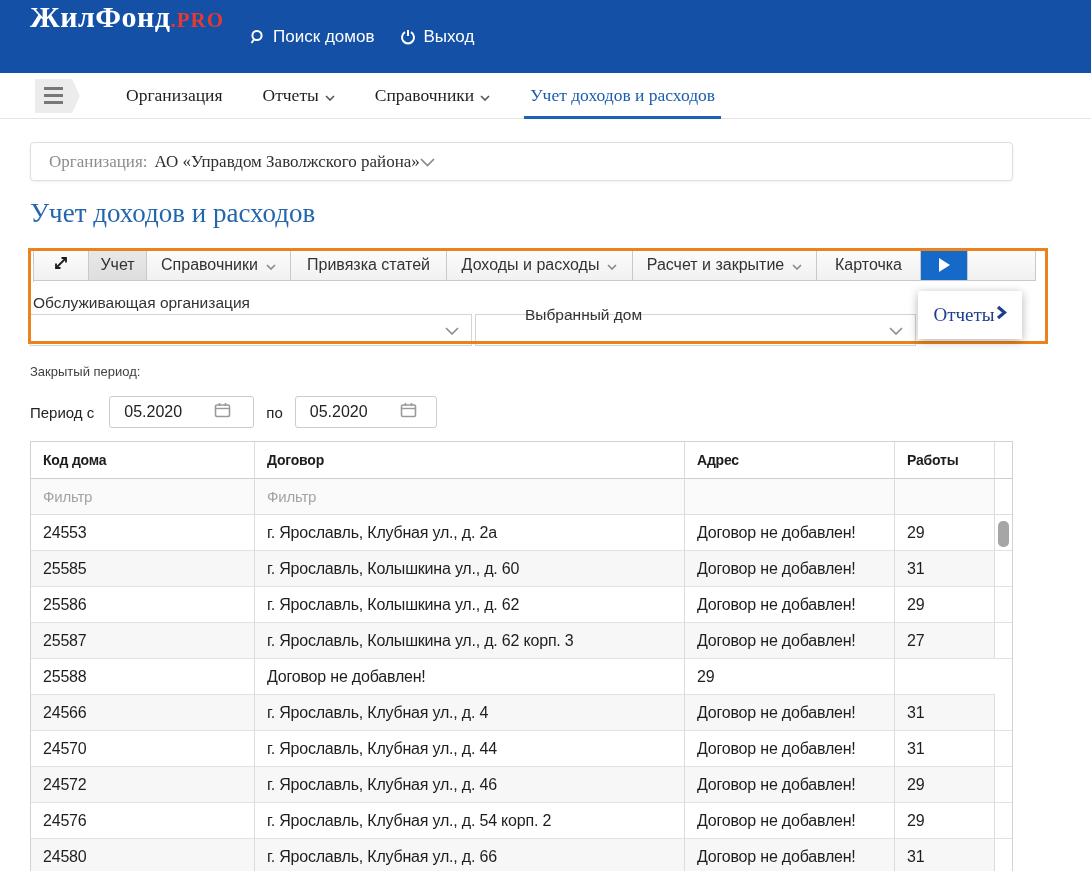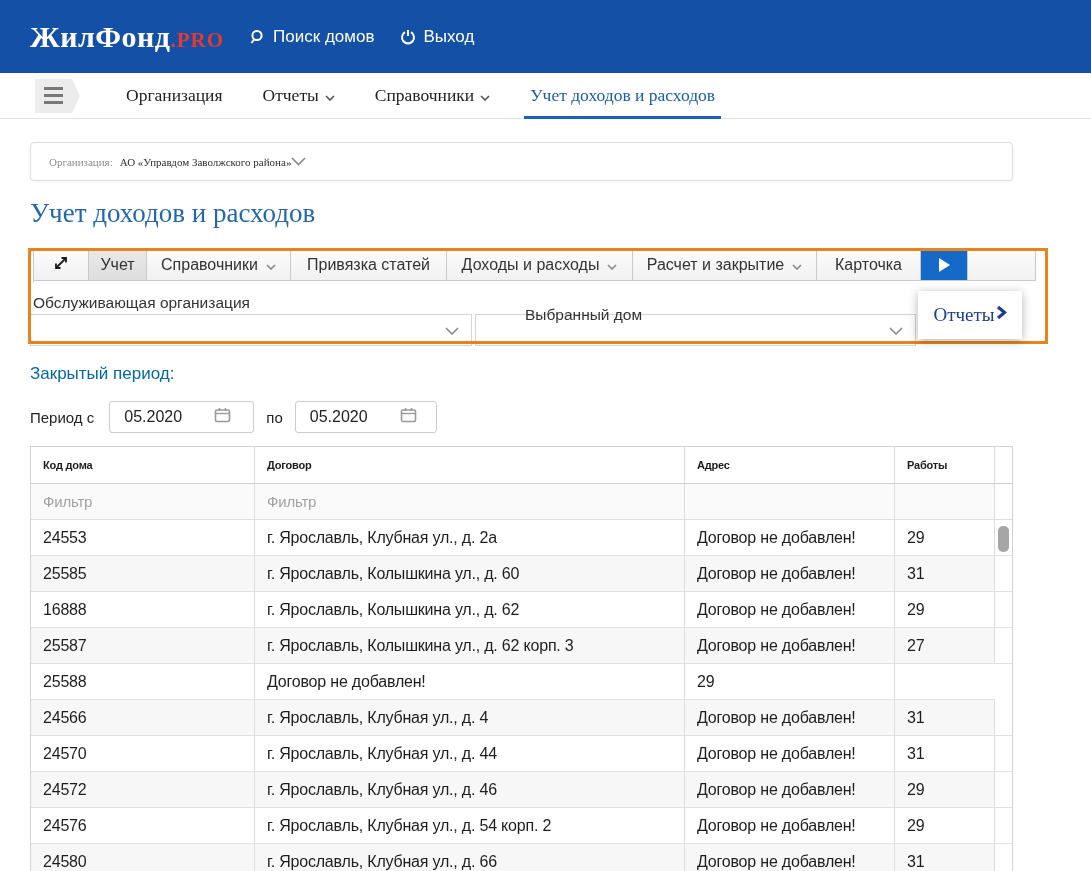--- a/index.html
+++ b/index.html
@@ -4,21 +4,21 @@
 <style>
   * { box-sizing: border-box; margin: 0; padding: 0; }
   html,body { width: 1091px; height: 871px; }
   body {
     font-family: "Liberation Sans", "DejaVu Sans", sans-serif;
     background: #ffffff; position: relative; overflow: hidden;
   }
 
   
   .topbar {
-    height: 73px; background: #1350a6; display: flex; align-items: center;
+    height: 73px; background: #1350a6; display: flex; 
     padding: 0 30px; color: #fff;
   }
   .logo { font-family: "Liberation Serif", "DejaVu Serif", serif; font-weight: bold;
           font-size: 30px; letter-spacing: .5px; cursor: pointer; white-space: nowrap; }
   .logo .pro { color: #e6392f; font-size: 21px; letter-spacing: 1px; }
   .topbar-link { display: flex; align-items: center; gap: 7px; color: #fff;
                  font-size: 17px; margin-left: 26px; cursor: pointer; white-space: nowrap; }
   .topbar-link svg { display: block; }
   .support { margin-left: auto; display: flex; align-items: center; gap: 13px; }
   .support-circle { width: 36px; height: 36px; border-radius: 50%; background: #fff;
@@ -42,21 +42,21 @@
               padding: 0 6px; margin-left: 28px; cursor: pointer; position: relative; }
   .nav-item.active { color: #1a5cad; }
   .nav-item.active::after { content: ""; position: absolute; left: 0; right: 0;
               bottom: -1px; height: 3px; background: #1a63b5; }
 
   
   .org-select { margin: 23px 30px 0 30px; width: 983px; height: 39px;
       border: 1px solid #dedede; border-radius: 4px; background: #fff;
       box-shadow: 0 1px 3px rgba(0,0,0,.06);
       display: flex; align-items: center; padding: 0 18px; cursor: pointer;
-      font-family: "Liberation Serif", "DejaVu Serif", serif; font-size: 11px; }
+      font-family: "Liberation Serif", "DejaVu Serif", serif; font-size: 17px; }
   .org-select .lbl { color: #8d8d8d; }
   .org-select .val { color: #2f2f2f; margin-left: 7px; }
   .org-select svg { margin-left: auto; }
 
   
   .page-title { margin: 17px 0 0 30px; font-family: "Liberation Serif", "DejaVu Serif", serif;
       font-size: 27px; font-weight: normal; color: #2366ae; }
 
   
   .tool-section { position: relative; margin: 19px 0 0 28px; width: 888px; }
@@ -82,40 +82,40 @@
       padding-right: 12px; cursor: pointer; }
 
   .reports-popup { position: absolute; left: 890px; top: 43px; width: 104px; height: 48px;
       background: #fff; box-shadow: 0 2px 9px rgba(0,0,0,.3); z-index: 60;
       display: flex; align-items: center; justify-content: center; cursor: pointer; }
   .reports-popup .txt { font-family: "Liberation Serif", "DejaVu Serif", serif;
       font-size: 19px; color: #1d3e8f; }
   .reports-popup svg { margin: -14px 0 0 1px; }
 
   
-  .closed-period { margin: 18px 0 16px 30px; font-size: 17px; color: #0369a1; }
+  .closed-period { margin: 18px 0 16px 30px; font-size: 13px; color: #404040; }
   .period-row { margin: 17px 0 0 30px; display: flex; align-items: center; }
   .period-row .plabel { font-size: 15px; color: #222; }
   .date-input { margin-left: 15px; width: 145px; height: 32px; border: 1px solid #ccc;
       border-radius: 3px; background: #fff; display: flex; align-items: center;
       padding: 0 20px 0 14px; }
   .date-input input { border: none; outline: none; width: 90px; font-size: 16px;
       color: #222; font-family: inherit; background: transparent; }
   .date-input svg { margin-left: auto; cursor: pointer; }
   .period-row .to { margin: 0 0 0 12px; font-size: 15px; color: #222; }
   .period-row .date-input.second { margin-left: 12px; width: 142px; }
 
   
   .grid { margin: 13px 0 0 30px; width: 983px; border: 1px solid #d2d2d2;
       border-bottom: none; font-size: 16px; letter-spacing: -0.2px; }
   .grow { display: grid; grid-template-columns: 224px 430px 210px 100px 17px; }
   .gcell { padding-left: 12px; border-right: 1px solid #dcdcdc; overflow: hidden;
       white-space: nowrap; }
   .gcell:last-child { border-right: none; }
-  .ghead .gcell { font-weight: bold; font-size: 11px; color: #1c1c1c;
+  .ghead .gcell { font-weight: bold; font-size: 14px; color: #1c1c1c;
       line-height: 36px; height: 37px; border-bottom: 1px solid #cfcfcf; cursor: pointer; }
   .gfilter .gcell { height: 36px; line-height: 35px; background: #fafafa;
       color: #a3a3a3; font-size: 15px; border-bottom: 1px solid #dedede; }
   .gbody .gcell { height: 36px; line-height: 35px; color: #1e1e1e;
       border-bottom: 1px solid #e2e2e2; }
   .grow.alt .gcell { background: #f7f7f7; }
   .scrollcell { position: relative; padding: 0; background: #fff !important; }
   .thumb { position: absolute; left: 3px; top: 0; width: 11px; height: 26px;
       background: #a6a6a6; border-radius: 5px; cursor: grab; }
 </style>
@@ -332,21 +332,21 @@
       </div>
     </div>
     <div class="grow alt">
       <div class="gcell">25585</div>
       <div class="gcell">г. Ярославль, Колышкина ул., д. 60</div>
       <div class="gcell">Договор не добавлен!</div>
       <div class="gcell">31</div>
       <div class="gcell scrollcell"></div>
     </div>
     <div class="grow">
-      <div class="gcell">16888</div>
+      <div class="gcell">25586</div>
       <div class="gcell">г. Ярославль, Колышкина ул., д. 62</div>
       <div class="gcell">Договор не добавлен!</div>
       <div class="gcell">29</div>
       <div class="gcell scrollcell"></div>
     </div>
     <div class="grow alt">
       <div class="gcell">25587</div>
       <div class="gcell">г. Ярославль, Колышкина ул., д. 62 корп. 3</div>
       <div class="gcell">Договор не добавлен!</div>
       <div class="gcell">27</div>

